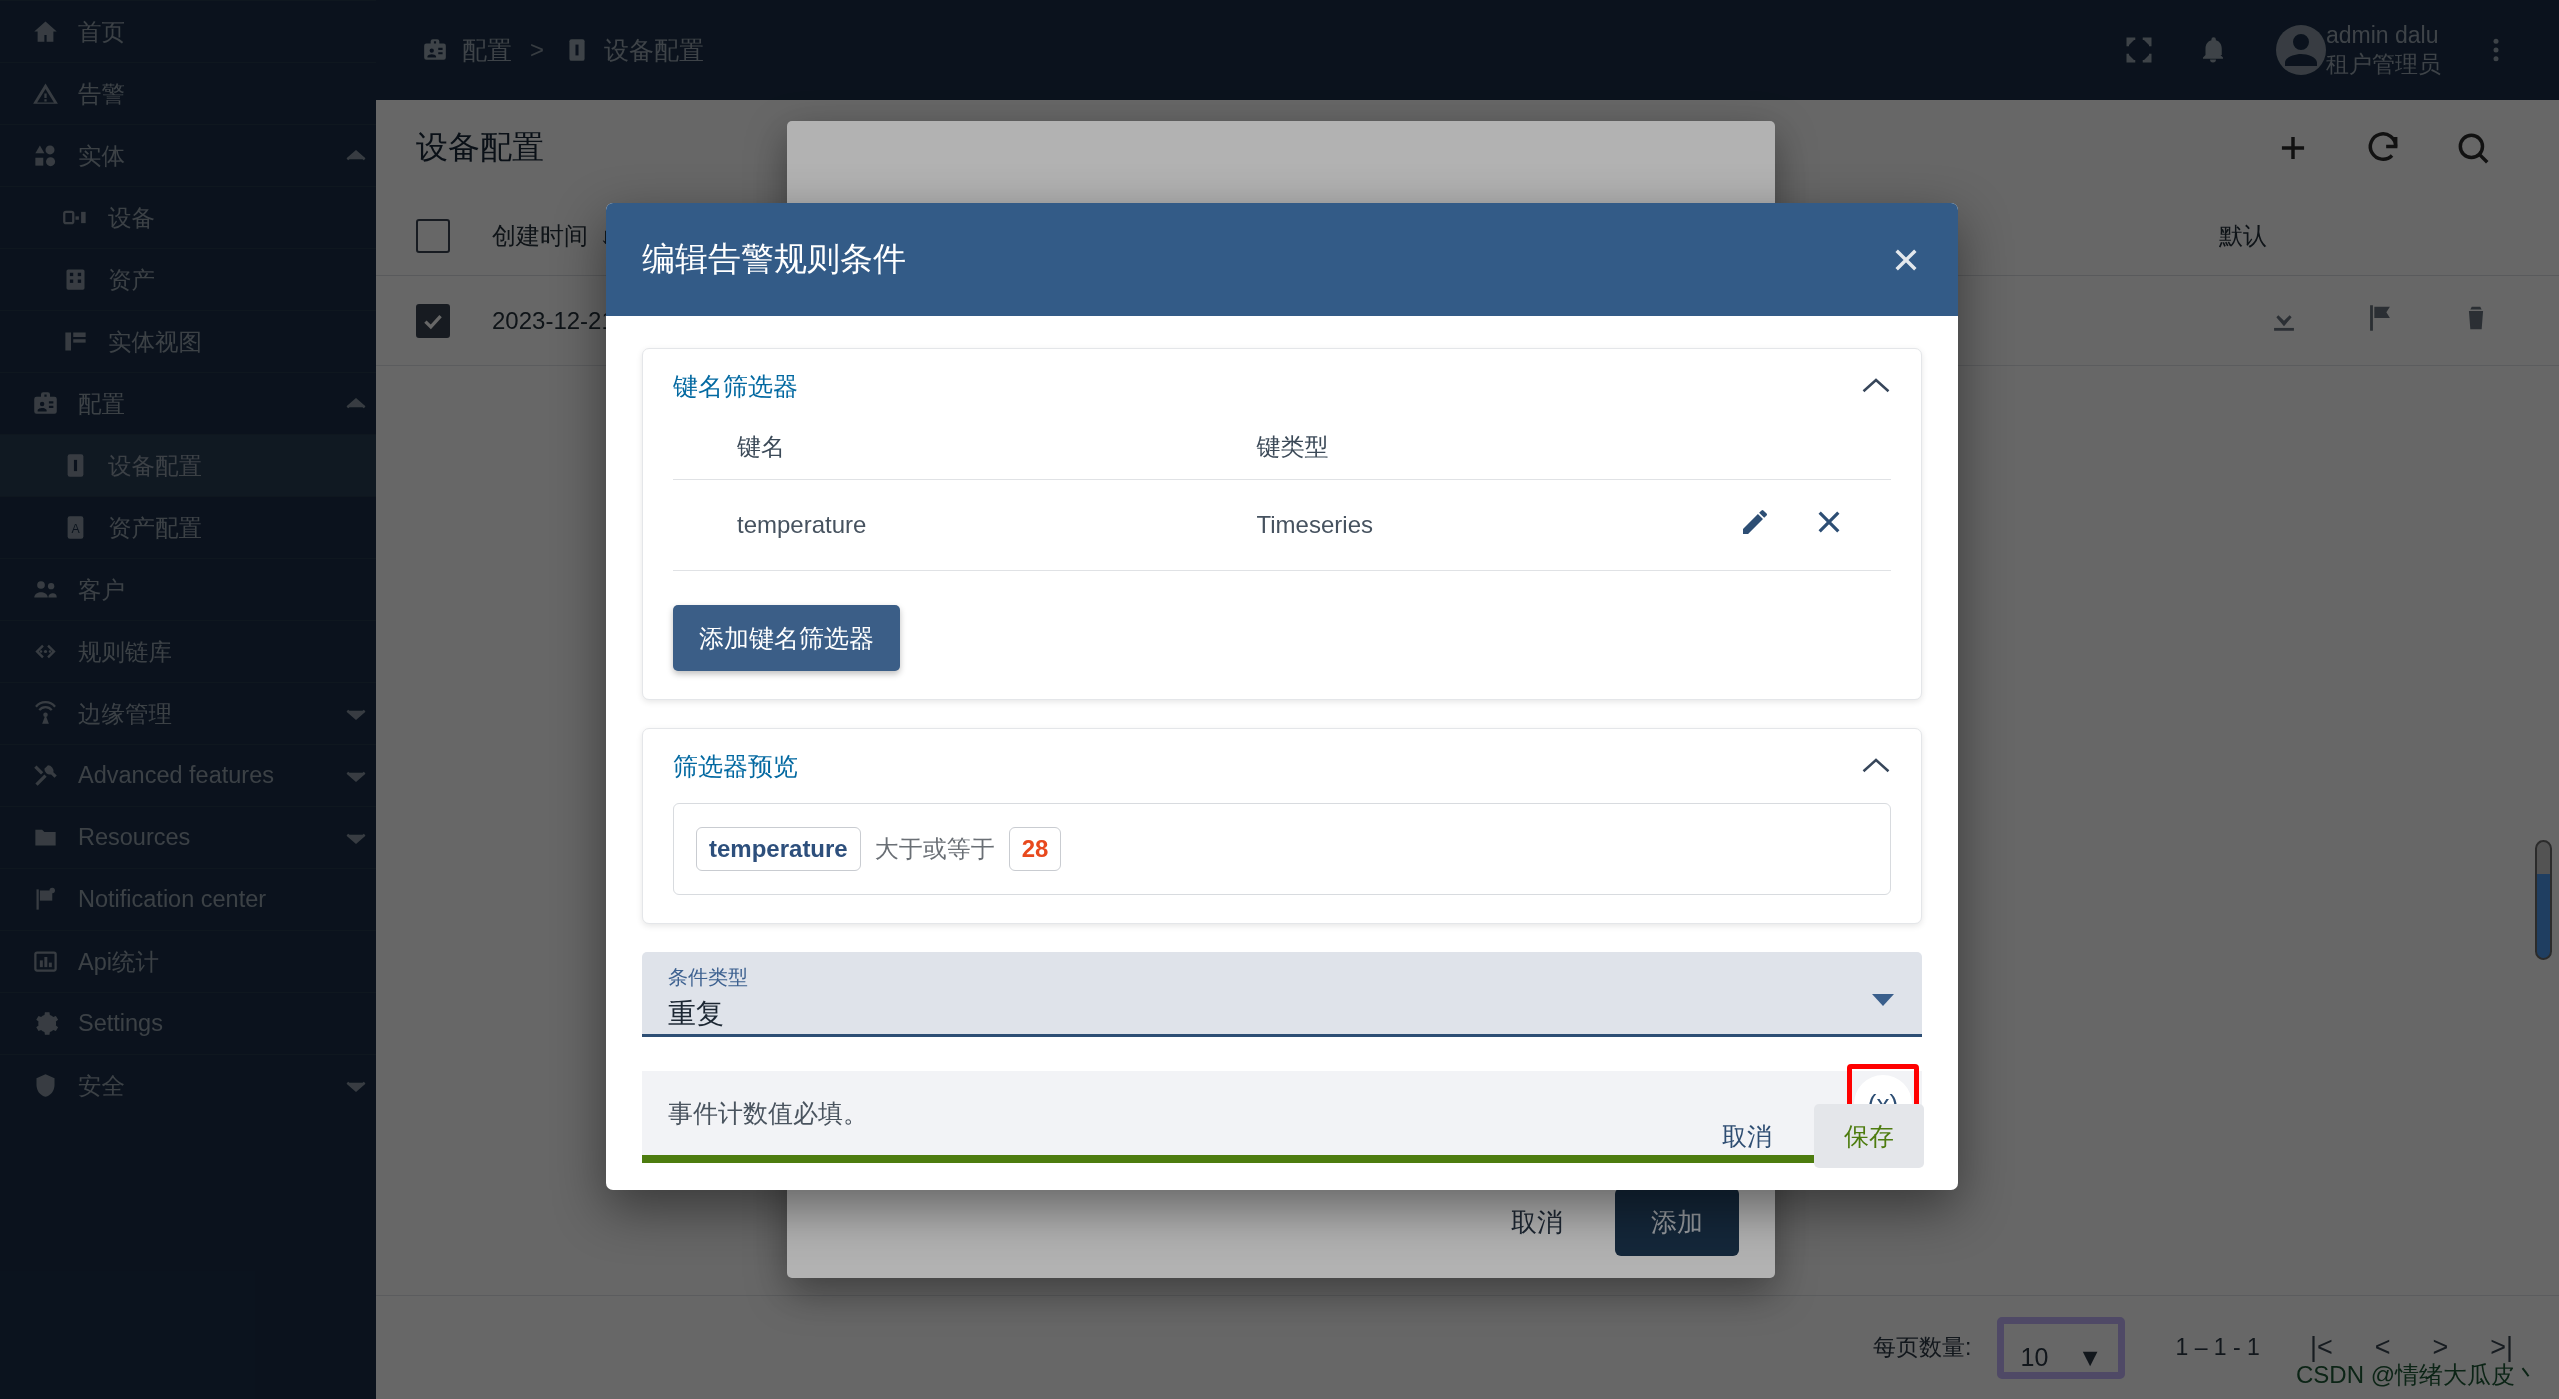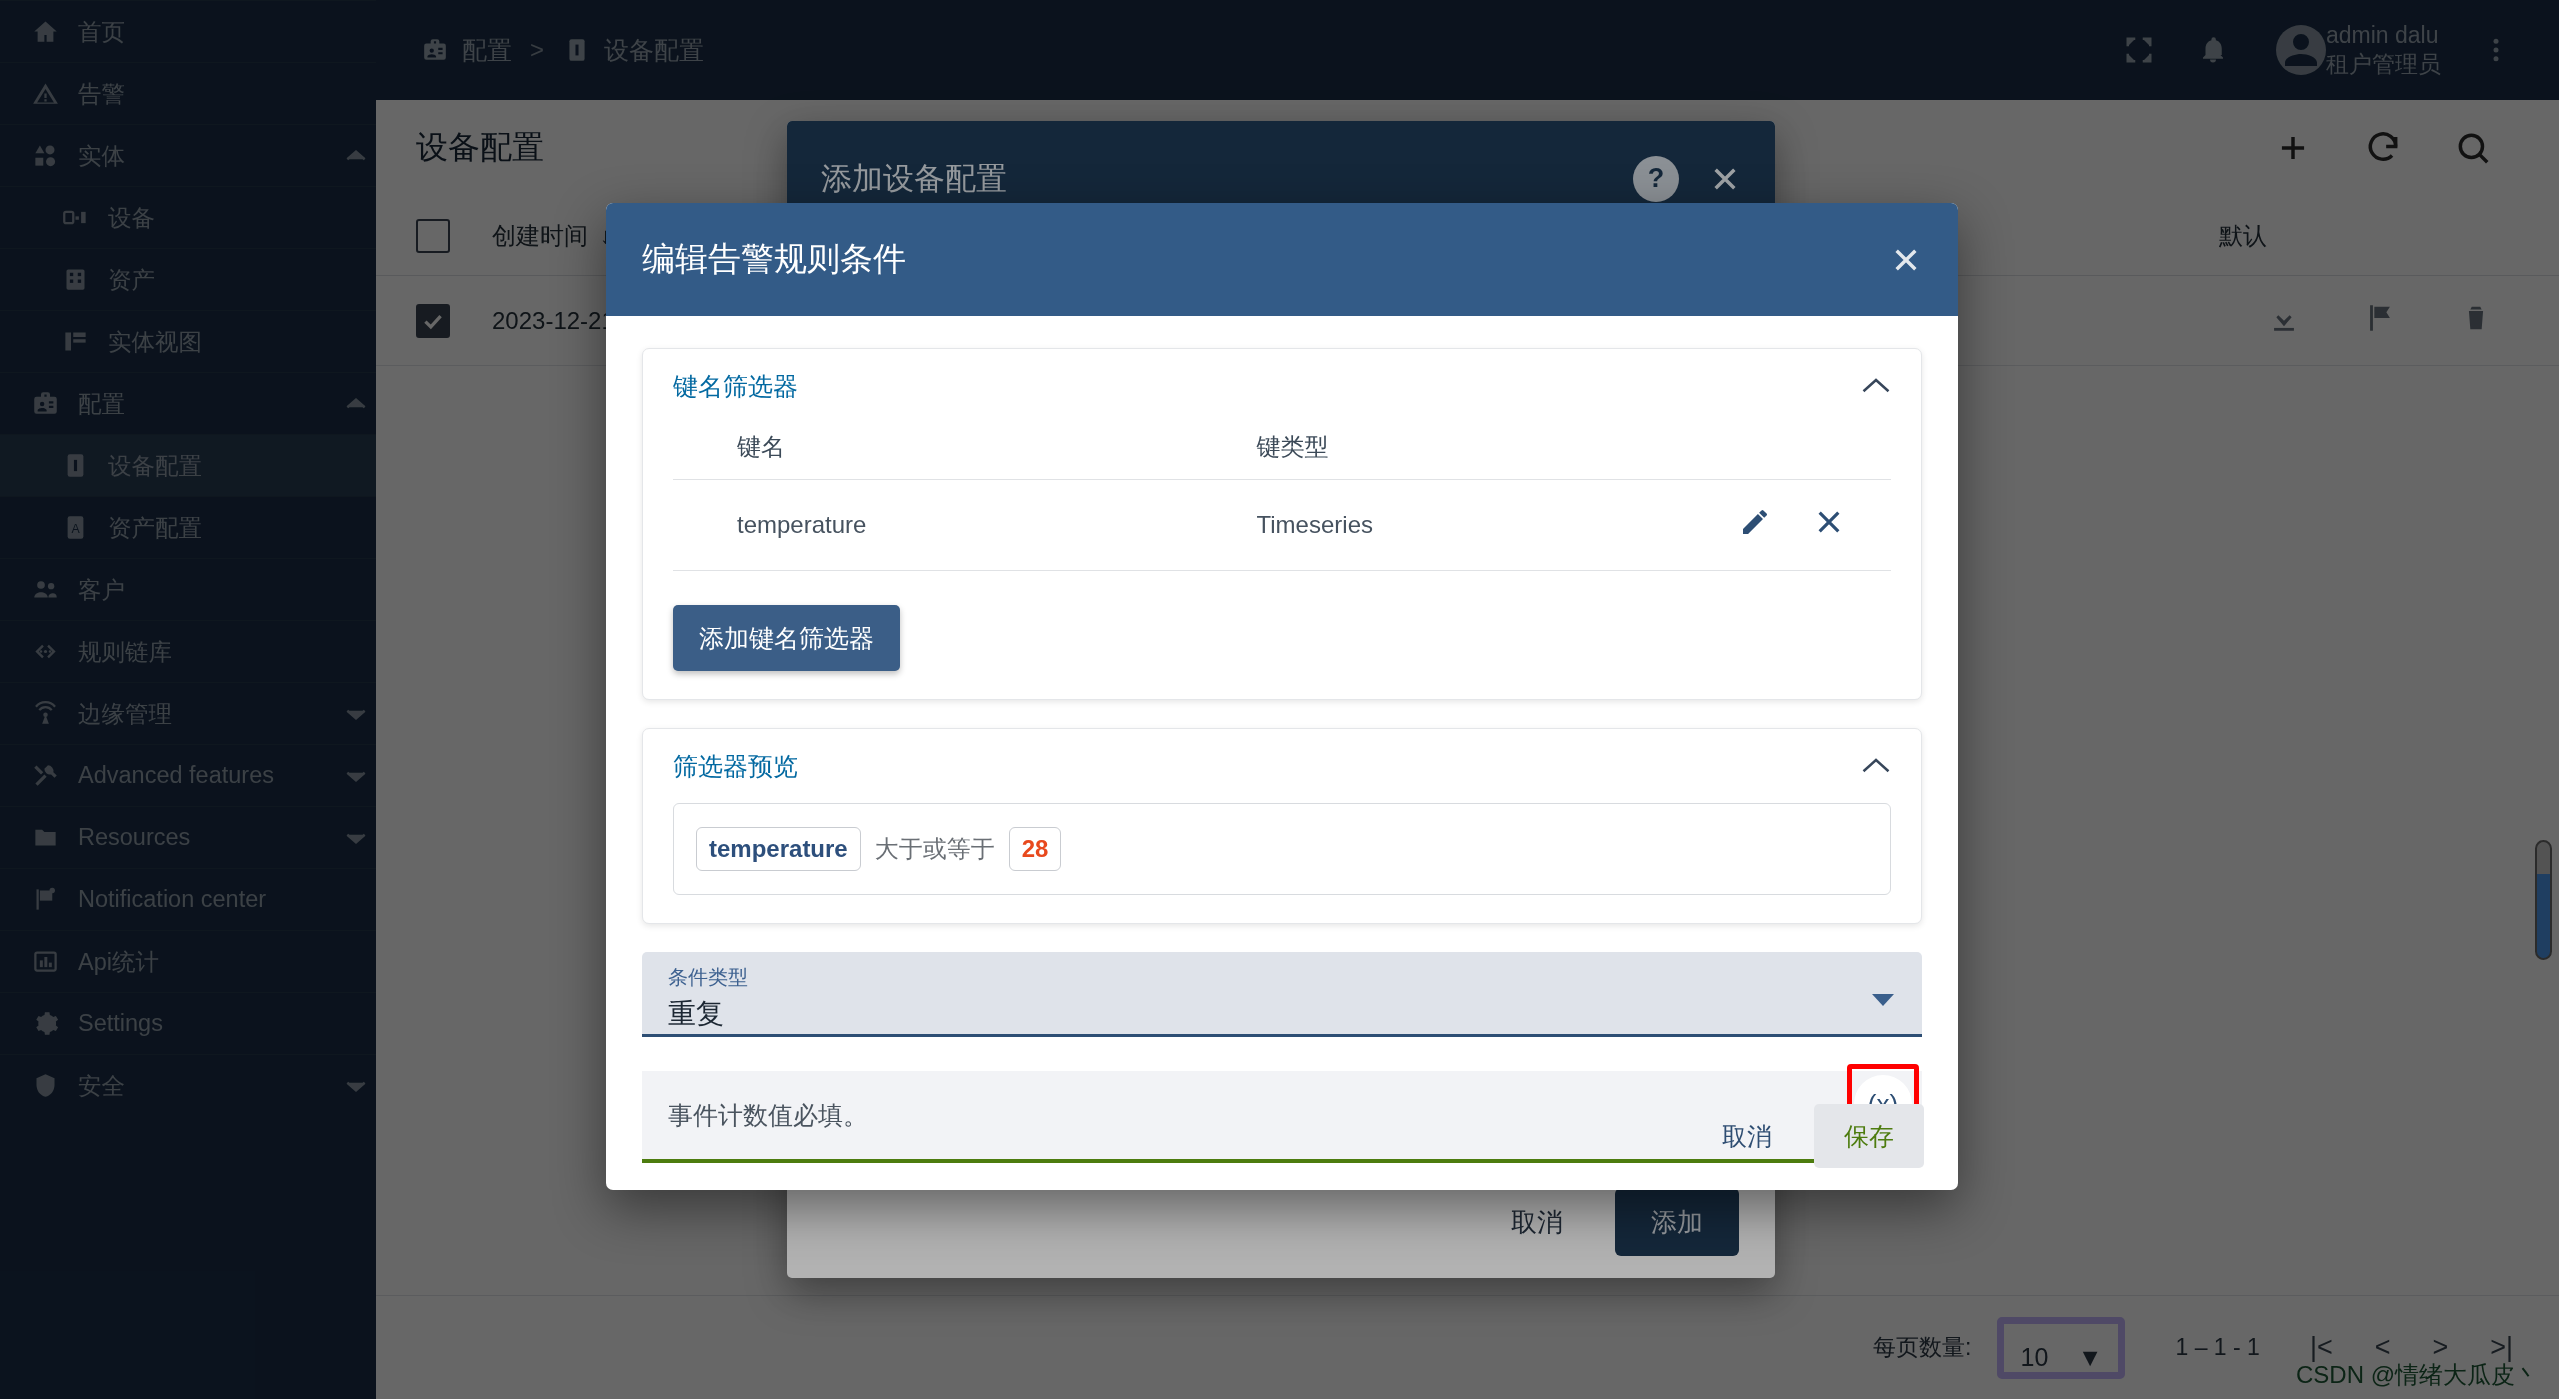--- a/index.html
+++ b/index.html
@@ -226,21 +226,21 @@
   }
   .field-label { color: #3d6190; font-size: 20px; }
   .field-value { color: #1c2733; font-size: 28px; margin-top: 4px; }
   .field-caret {
     position: absolute; right: 28px; top: 42px; width: 0; height: 0;
     border-left: 11px solid transparent; border-right: 11px solid transparent;
     border-top: 12px solid #3a5f8c;
   }
 
   .field-error {
-    position: relative; background: #f2f3f6; border-bottom: 4px solid #4d7c0f;
+    position: relative; background: #f2f3f6; border-bottom: 8px solid #4d7c0f;
     height: 92px; display: flex; align-items: center; padding: 0 110px 0 26px;
     color: #4a545f; font-size: 25px;
   }
   .fx-btn {
     position: absolute; right: 10px; top: 4px; width: 58px; height: 58px;
     border-radius: 50%; background: #ffffff; display: flex; align-items: center;
     justify-content: center; color: #2d4e74; font-size: 26px;
   }
   .fx-highlight {
     position: absolute; right: 3px; top: -7px; width: 72px; height: 78px;
@@ -614,30 +614,20 @@
         <div class="page-scroll">
           <div class="thumb"></div>
         </div>
       </div>
     </div>
   </div>
 
   <div class="scrim"></div>
 
   <div class="dlg-outer">
-    <div class="dlg-outer-head">
-      <span class="dlg-outer-title">添加设备配置</span>
-      <span class="sp"></span>
-      <span class="help-badge">?</span>
-      <span class="x-btn">
-        <svg viewBox="0 0 24 24">
-            <path d="M5 5l14 14M19 5L5 19"></path>
-          </svg>
-      </span>
-    </div>
     <div class="dlg-outer-foot">
       <button class="btn-flat">取消</button>
       <button class="btn-primary">添加</button>
     </div>
   </div>
 
   <div class="scrim inner"></div>
 
   <div class="dlg-inner">
     <div class="dlg-inner-head">

